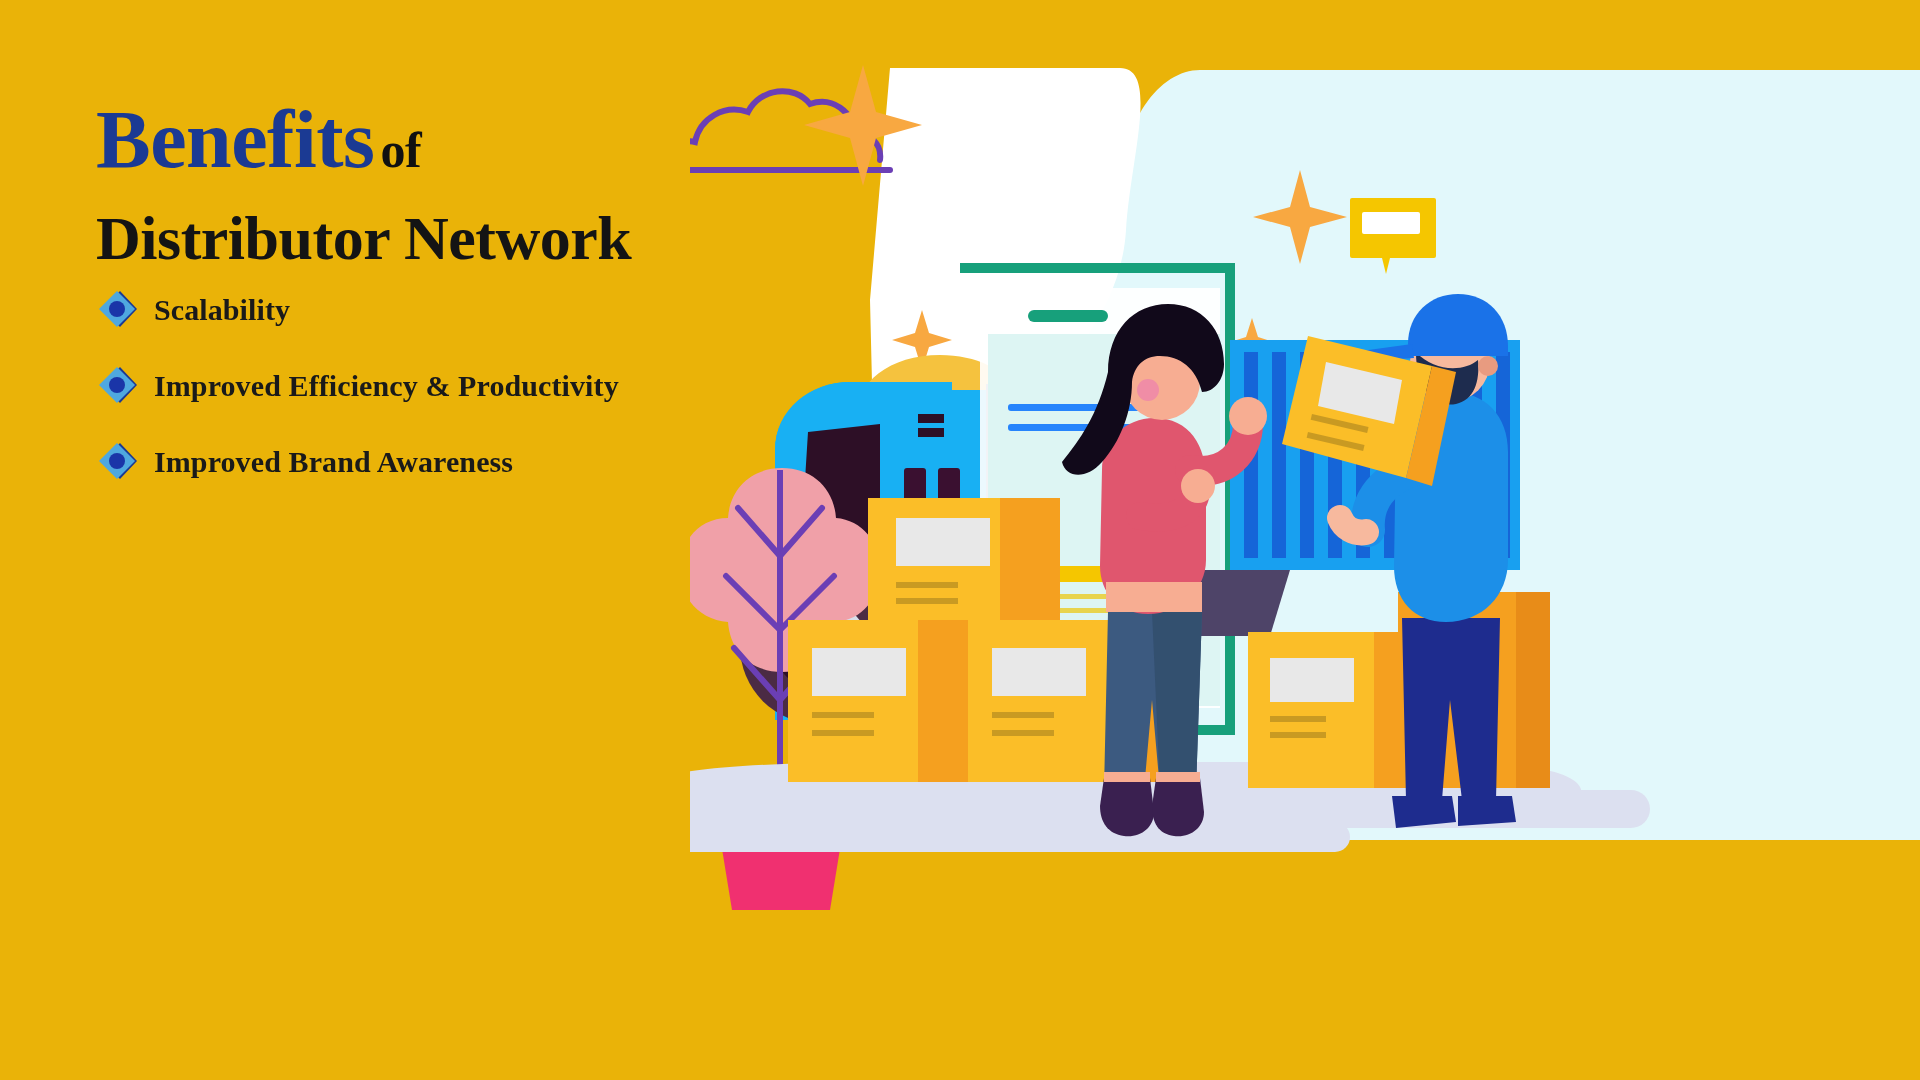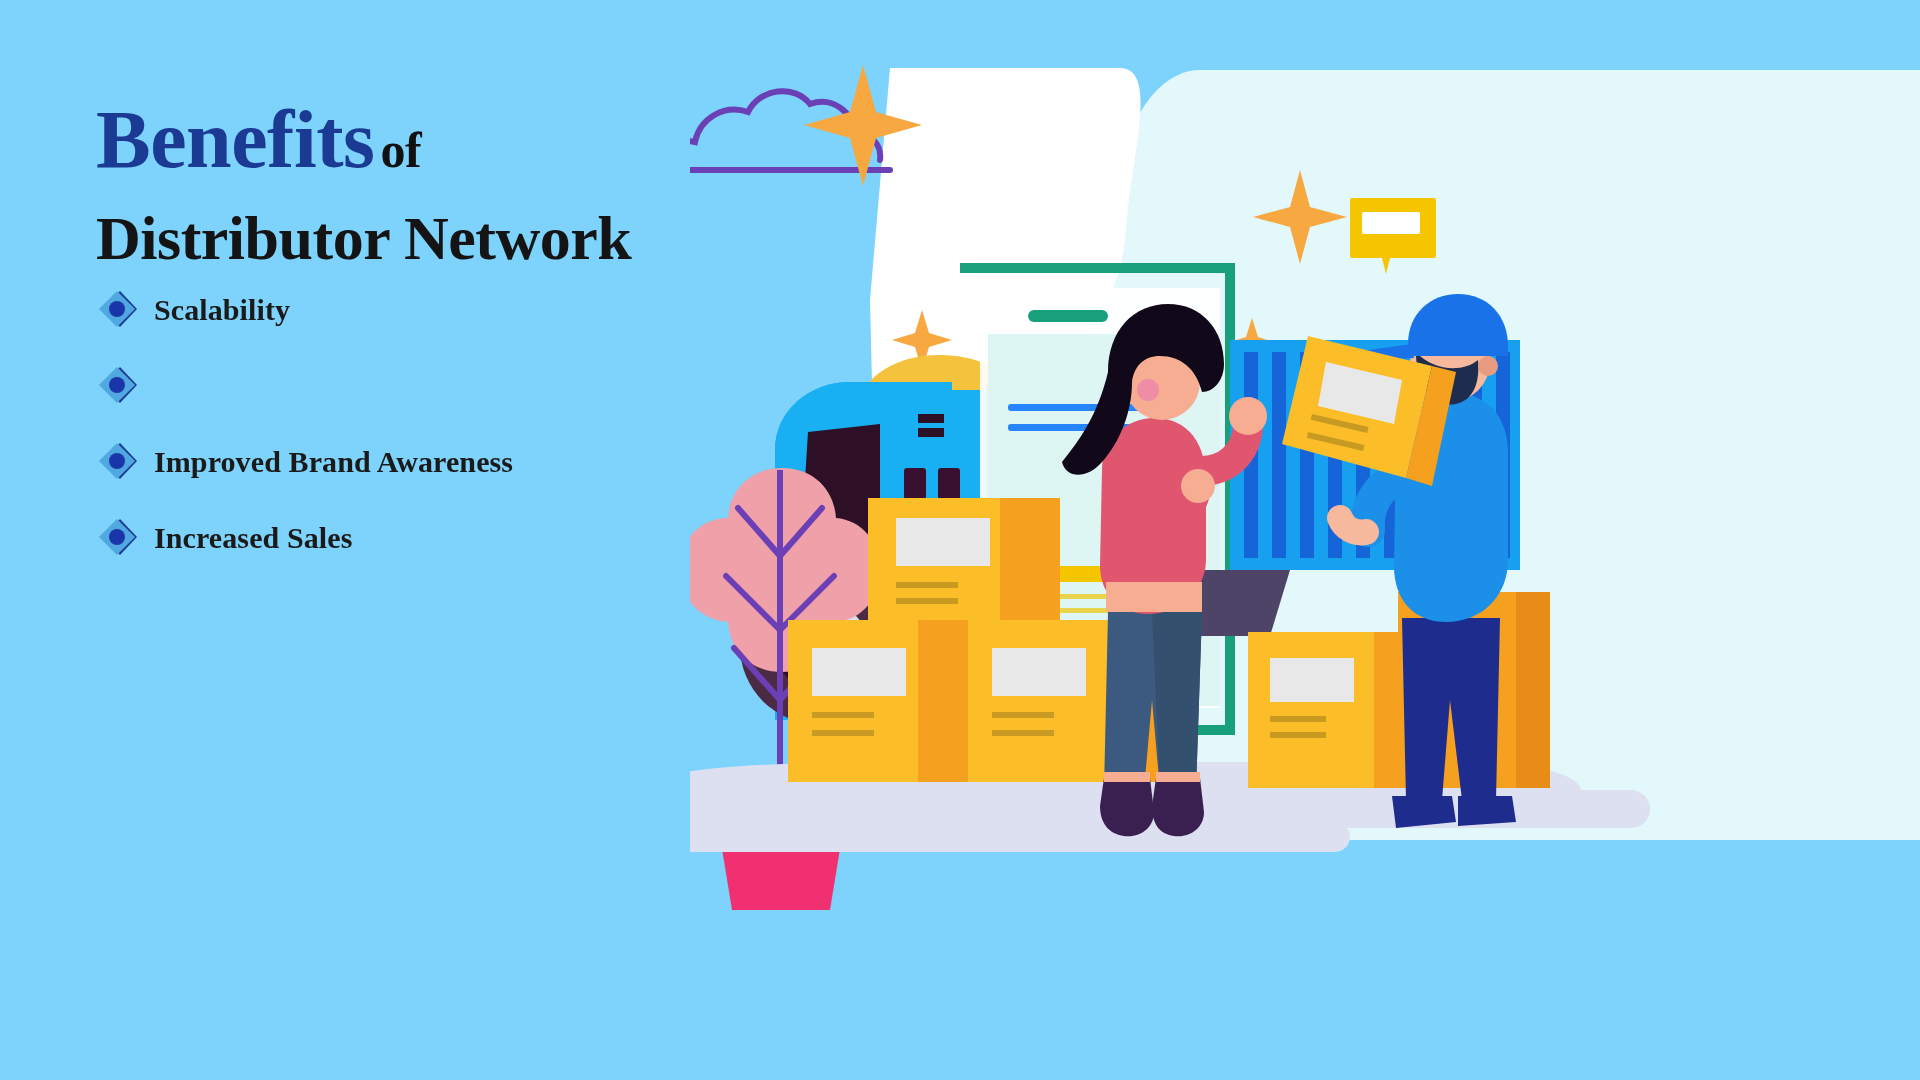--- a/index.html
+++ b/index.html
@@ -11,21 +11,21 @@
     width: 1920px;
     height: 1080px;
     overflow: hidden;
     font-family: "Liberation Serif", "DejaVu Serif", serif;
     position: relative;
   }
   .slide {
     position: relative;
     width: 1920px;
     height: 1080px;
-    background: #7dd3fc;
+    background: #eab308;
     overflow: hidden;
   }
 
   
   .text-col {
     position: absolute;
     left: 96px;
     top: 100px;
     width: 760px;
     z-index: 30;
@@ -359,41 +359,32 @@
       </li>
 
       <li class="bullet-row">
         <span class="bullet-marker">
           <svg width="44" height="44" viewBox="0 0 44 44">
             <path d="M24 3 L41 21 L24 39 L20 35 L35 21 L20 7 Z" fill="#1B3A93"></path>
             <path d="M21 3 L39 21 L21 39 L3 21 Z" fill="#4FA8DF"></path>
             <circle cx="21" cy="21" r="8" fill="#1A35A8"></circle>
           </svg>
         </span>
+        <span class="bullet-label">Improved Efficiency &amp; Productivity</span>
       </li>
 
       <li class="bullet-row">
         <span class="bullet-marker">
           <svg width="44" height="44" viewBox="0 0 44 44">
             <path d="M24 3 L41 21 L24 39 L20 35 L35 21 L20 7 Z" fill="#1B3A93"></path>
             <path d="M21 3 L39 21 L21 39 L3 21 Z" fill="#4FA8DF"></path>
             <circle cx="21" cy="21" r="8" fill="#1A35A8"></circle>
           </svg>
         </span>
         <span class="bullet-label">Improved Brand Awareness</span>
       </li>
 
-      <li class="bullet-row">
-        <span class="bullet-marker">
-          <svg width="44" height="44" viewBox="0 0 44 44">
-            <path d="M24 3 L41 21 L24 39 L20 35 L35 21 L20 7 Z" fill="#1B3A93"></path>
-            <path d="M21 3 L39 21 L21 39 L3 21 Z" fill="#4FA8DF"></path>
-            <circle cx="21" cy="21" r="8" fill="#1A35A8"></circle>
-          </svg>
-        </span>
-        <span class="bullet-label">Increased Sales</span>
-      </li>
 
 
     </ul>
   </div>
 
 </div>
 
 </body></html>

